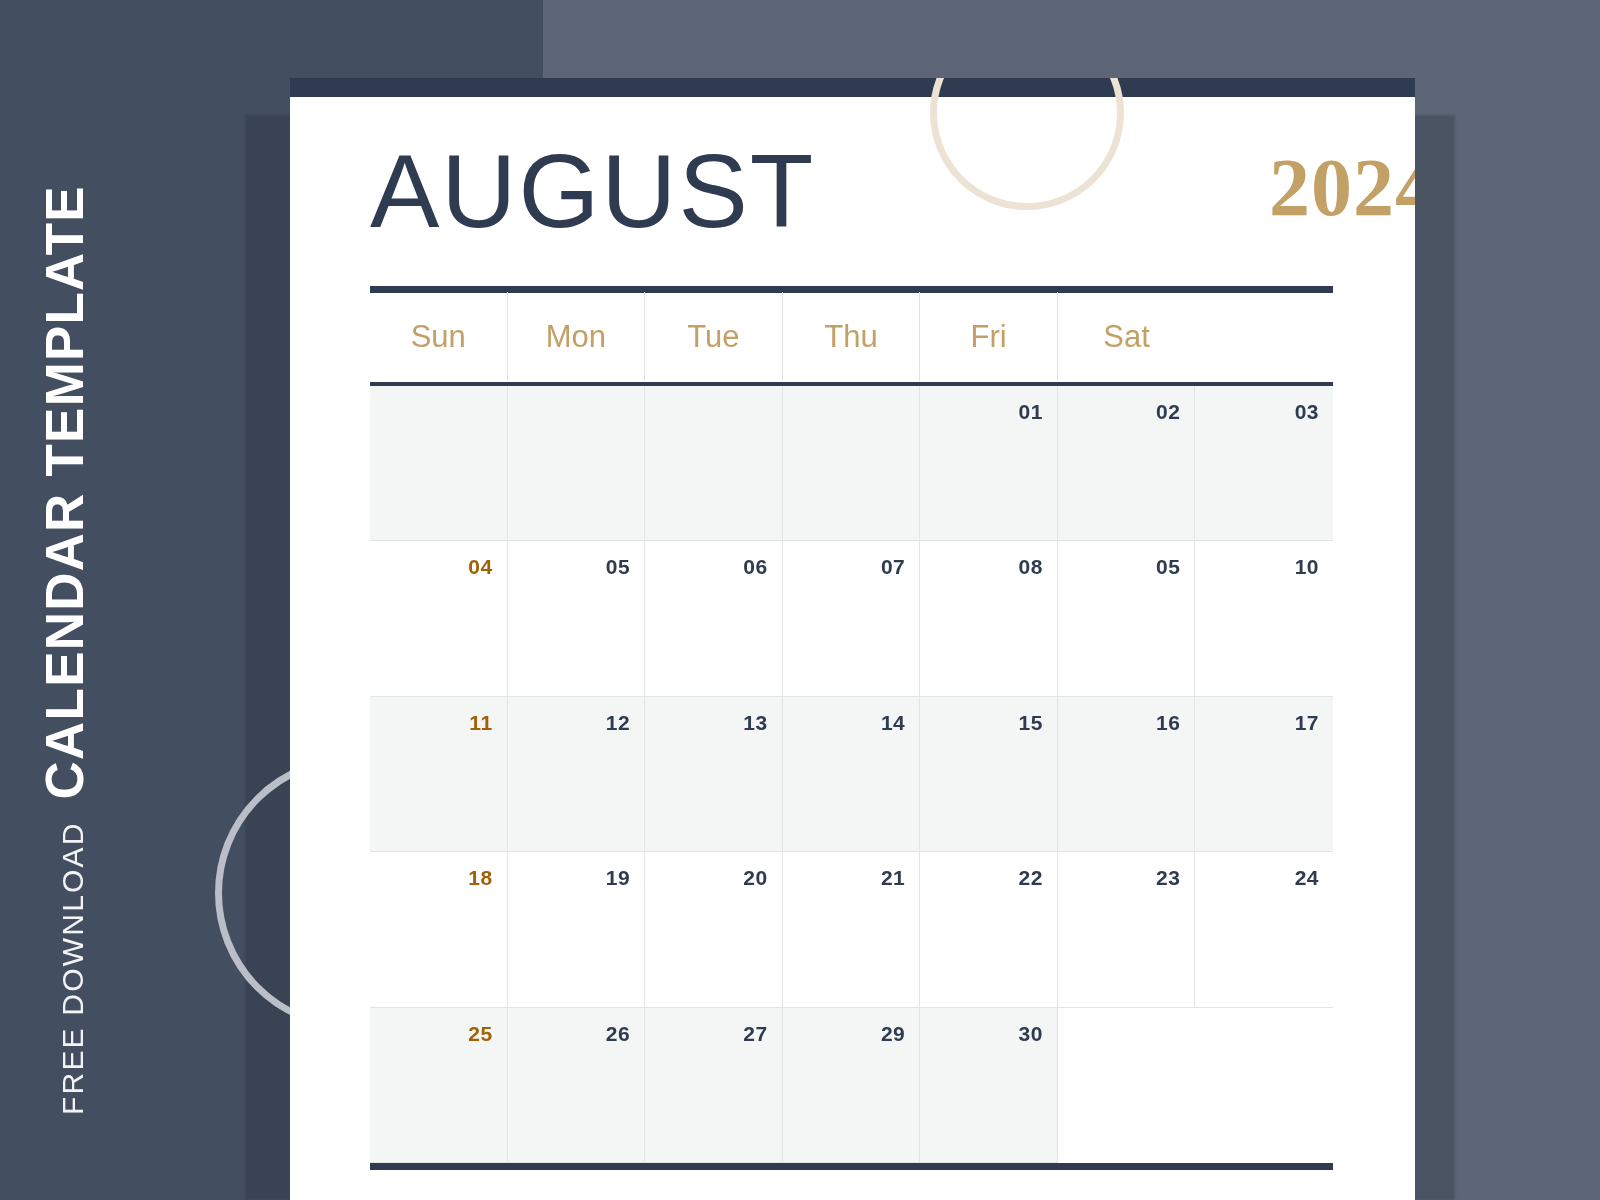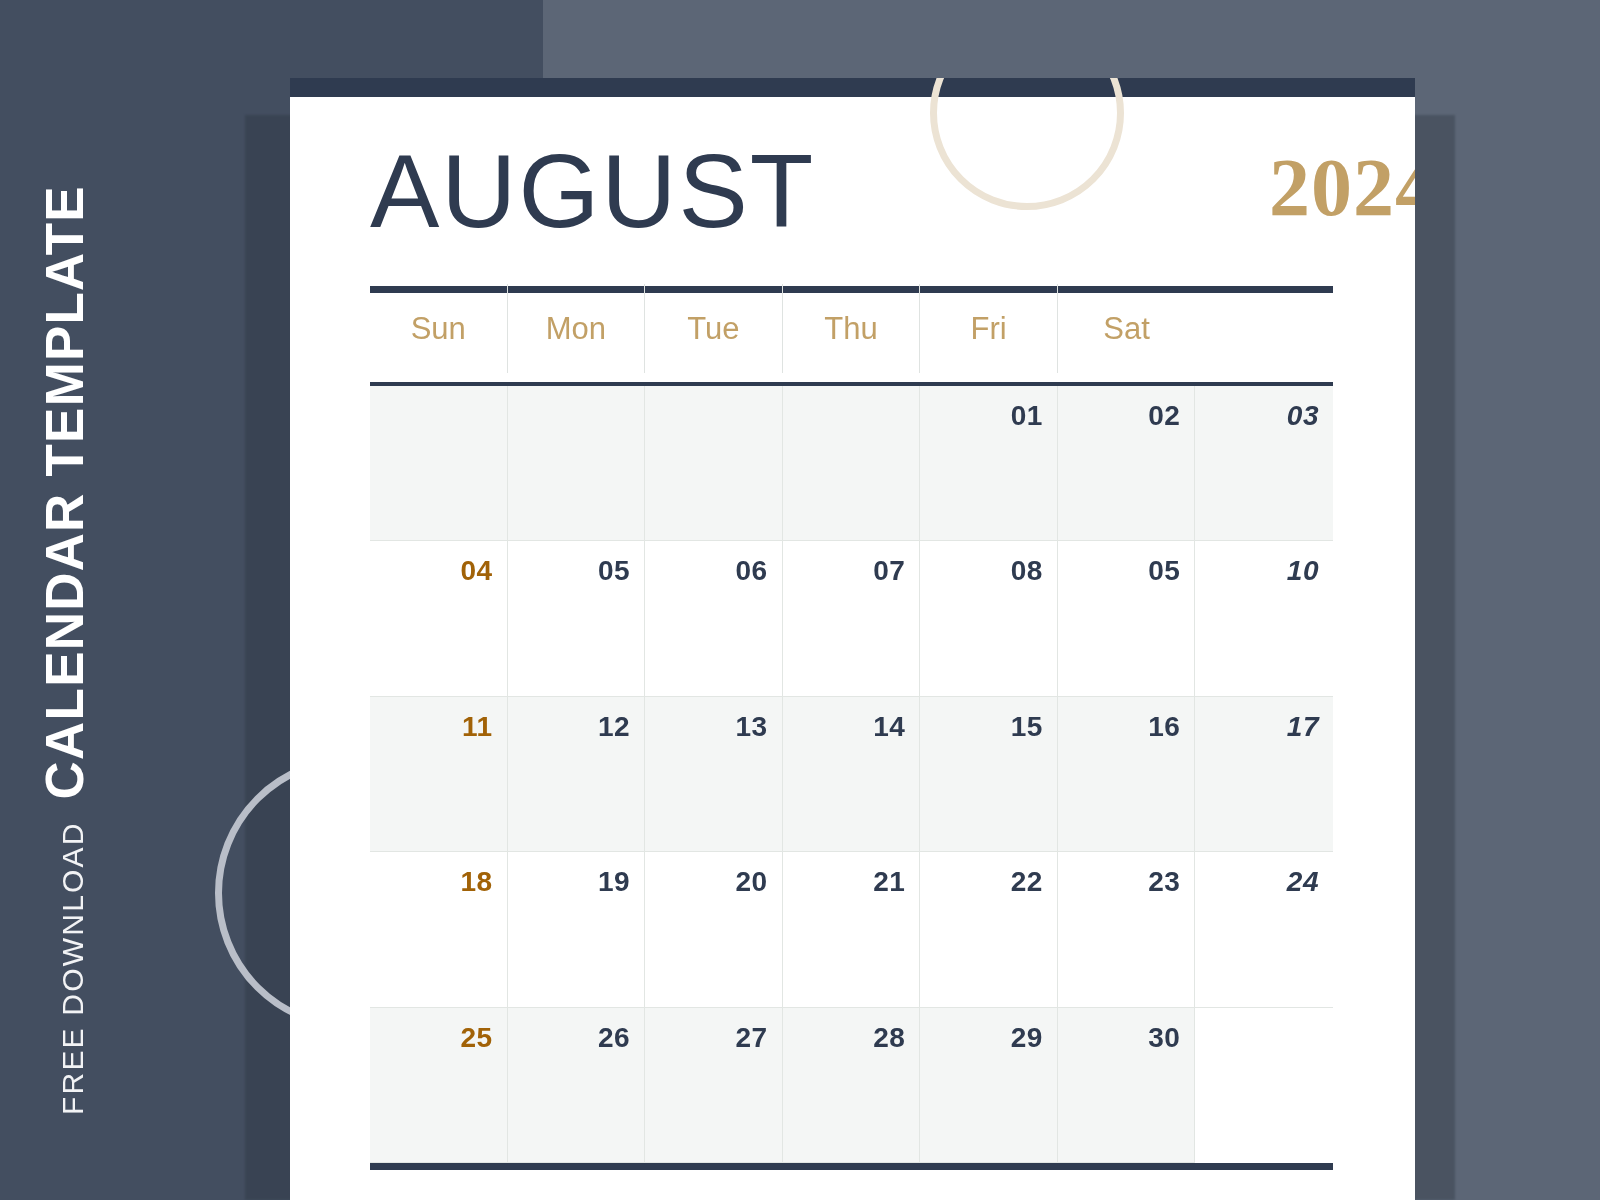--- a/index.html
+++ b/index.html
@@ -161,21 +161,21 @@
     top: 1085px;
     width: 963px;
     height: 7px;
     background: #2f3b50;
   }
 
   
   .weekdays {
     position: absolute;
     left: 80px;
-    top: 206px;
+    top: 214px;
     width: 963px;
     height: 89px;
     display: grid;
     grid-template-columns: repeat(7, 1fr);
   }
   .weekday {
     display: flex;
     align-items: center;
     justify-content: center;
     font-size: 31px;
@@ -195,28 +195,28 @@
     display: grid;
     grid-template-columns: repeat(7, 1fr);
     grid-template-rows: repeat(5, 1fr);
   }
   .cell {
     position: relative;
     border-right: 1px solid #e2e6e3;
     border-bottom: 1px solid #e2e6e3;
     box-sizing: border-box;
   }
-  .cell:nth-child(7n) { border-right: none; font-style: italic; }
+  .cell:nth-child(7n) { border-right: none; }
   .grid .cell.row-shaded { background: #f4f6f5; }
   .grid .cell.row-plain { background: #ffffff; }
   .cell .num {
     position: absolute;
     right: 14px;
     top: 14px;
-    font-size: 28px;
+    font-size: 21px;
     font-weight: 700;
     color: #2f3b50;
     letter-spacing: 0.5px;
   }
   .cell .num.sunday { color: #a16207; }
 </style>
 </head>
 <body>
 
 <div class="bg-base"></div>
@@ -344,23 +344,20 @@
     <div class="cell row-shaded">
         <span class="num sunday">25</span>
       </div>
     <div class="cell row-shaded">
         <span class="num">26</span>
       </div>
     <div class="cell row-shaded">
         <span class="num">27</span>
       </div>
     <div class="cell row-shaded">
-        <span class="num">28</span>
-      </div>
-    <div class="cell row-shaded">
         <span class="num">29</span>
       </div>
     <div class="cell row-shaded">
         <span class="num">30</span>
       </div>
   </div>
 
   <div class="rule-bottom"></div>
 </div>
 

